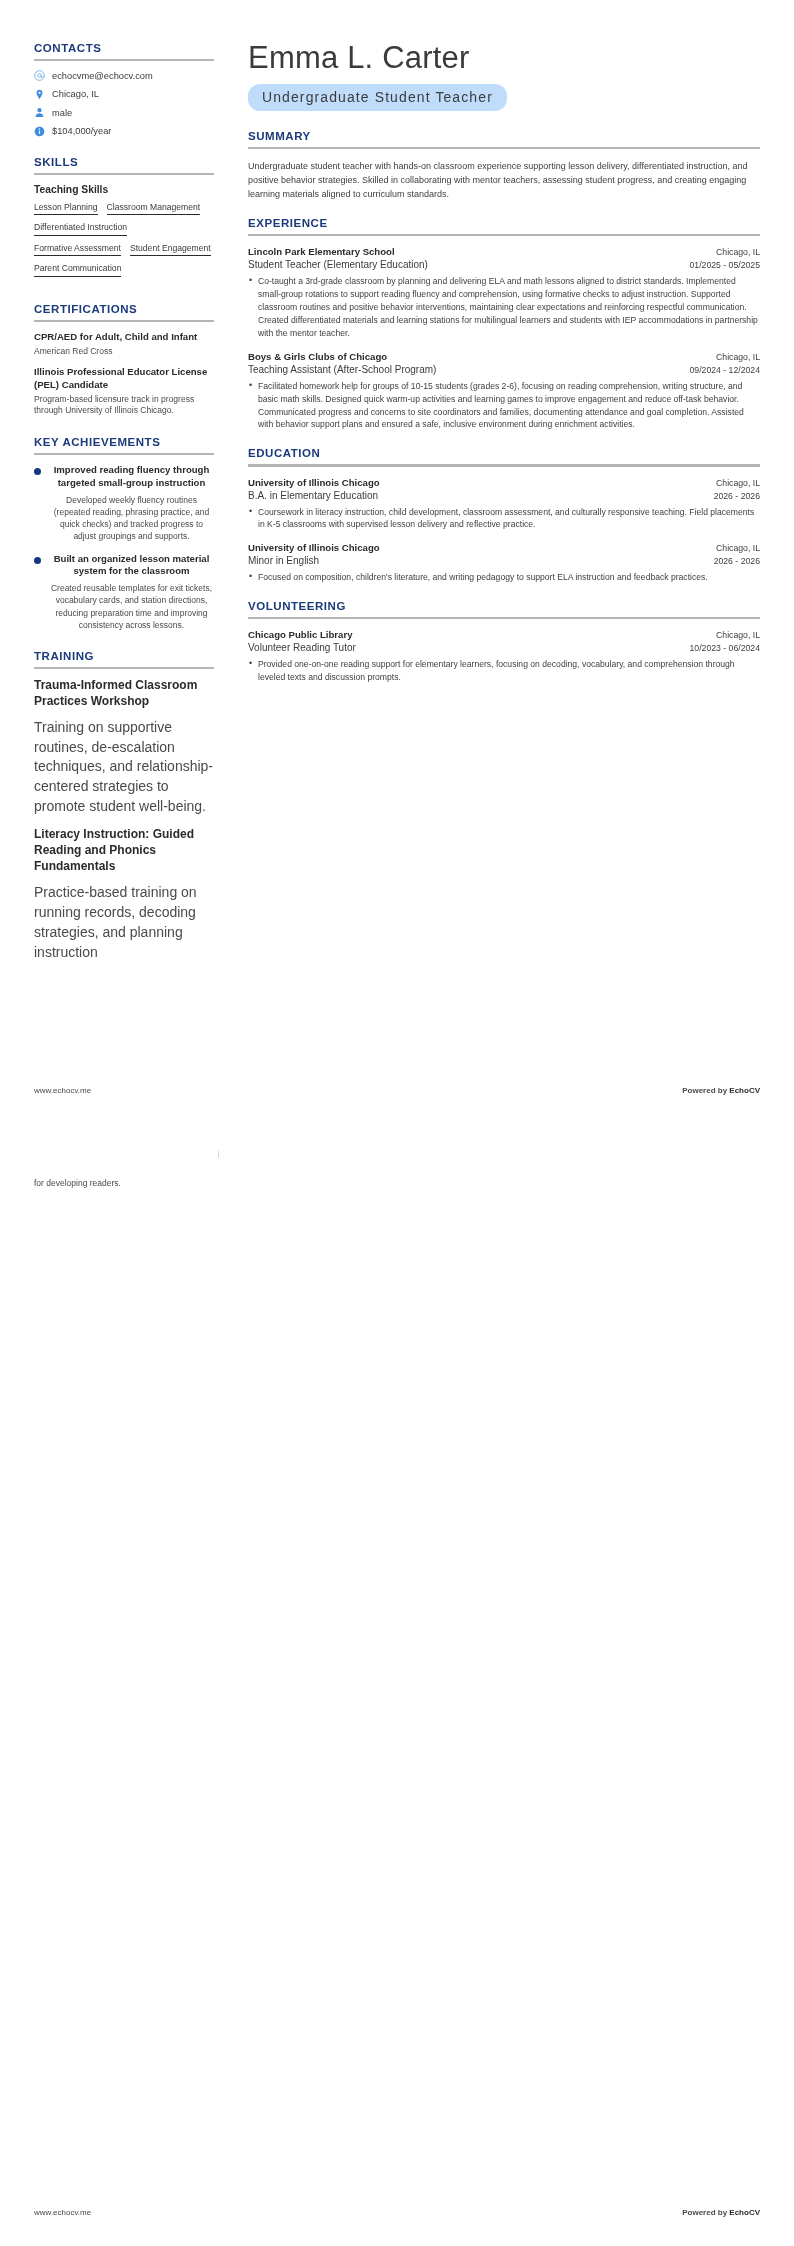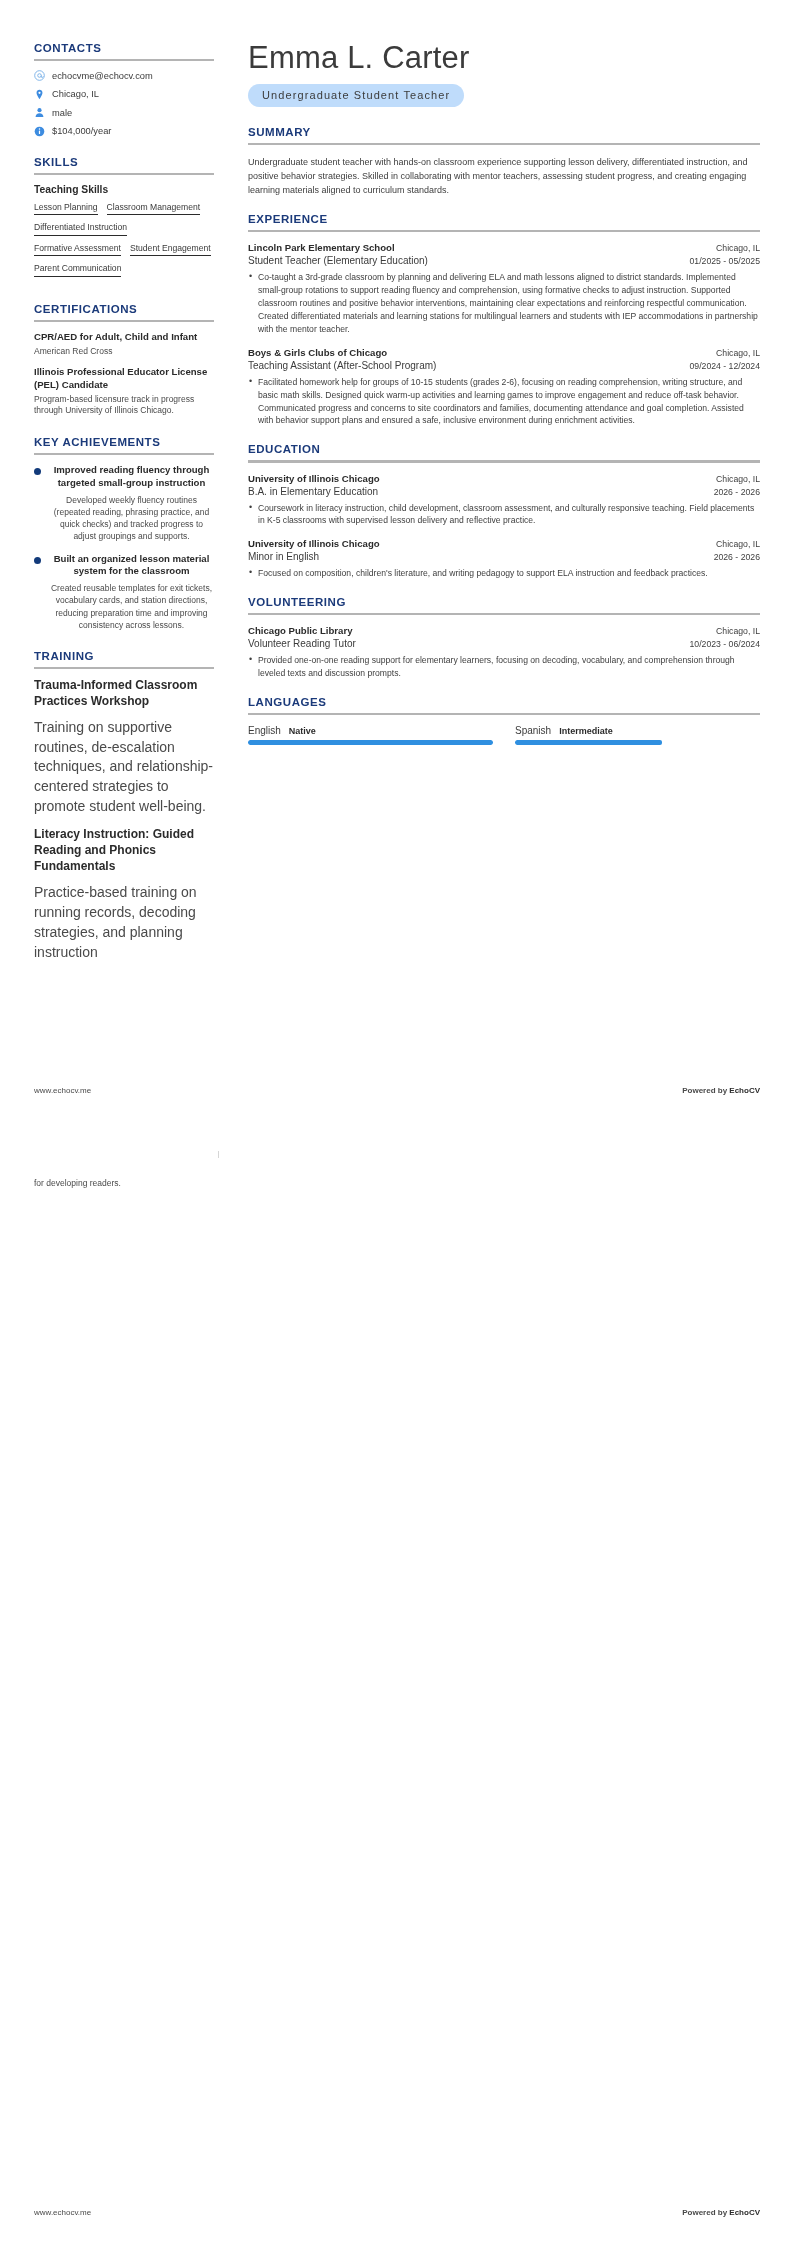--- a/index.html
+++ b/index.html
@@ -155,21 +155,21 @@
     font-weight: normal;
     color: #3b3b3b;
     letter-spacing: 0.2px;
     line-height: 1.06;
     margin-bottom: 9px;
   }
   .role-badge {
     display: inline-block;
     background: #bfdcfb;
     color: #3c3c3c;
-    font-size: 11px;
+    font-size: 14px;
     font-weight: 500;
     letter-spacing: 1.1px;
     padding: 5px 14px 6px 14px;
     border-radius: 12px;
     margin-bottom: 19px;
   }
 
   .rsec { margin-bottom: 16px; }
   .rsec-title {
     font-size: 11.5px;
@@ -542,46 +542,20 @@
             <span class="entry-role">Volunteer Reading Tutor</span>
             <span class="entry-date">10/2023 - 06/2024</span>
           </div>
           <ul class="bullets">
             <li>Provided one-on-one reading support for elementary learners, focusing on decoding, vocabulary, and comprehension through leveled texts and discussion prompts.</li>
           </ul>
         </div>
       </div>
 
       
-      <div class="rsec">
-        <div class="rsec-title">LANGUAGES</div>
-        <div class="rsec-rule"></div>
-
-        <div class="langs">
-          <div class="lang">
-            <div class="lang-head">
-              <span class="lang-name">English</span>
-              <span class="lang-level">Native</span>
-            </div>
-            <div class="lang-track">
-              <div class="lang-fill" id="lang-fill-0" style="width: 100%;"></div>
-            </div>
-          </div>
-
-          <div class="lang">
-            <div class="lang-head">
-              <span class="lang-name">Spanish</span>
-              <span class="lang-level">Intermediate</span>
-            </div>
-            <div class="lang-track">
-              <div class="lang-fill" id="lang-fill-1" style="width: 60%;"></div>
-            </div>
-          </div>
-        </div>
-      </div>
 
     </div>
   </div>
 
   <div class="footer footer-1">
     <span>www.echocv.me</span>
     <span class="footer-brand">
       <span>Powered by </span><span class="echo">EchoCV</span>
     </span>
   </div>

